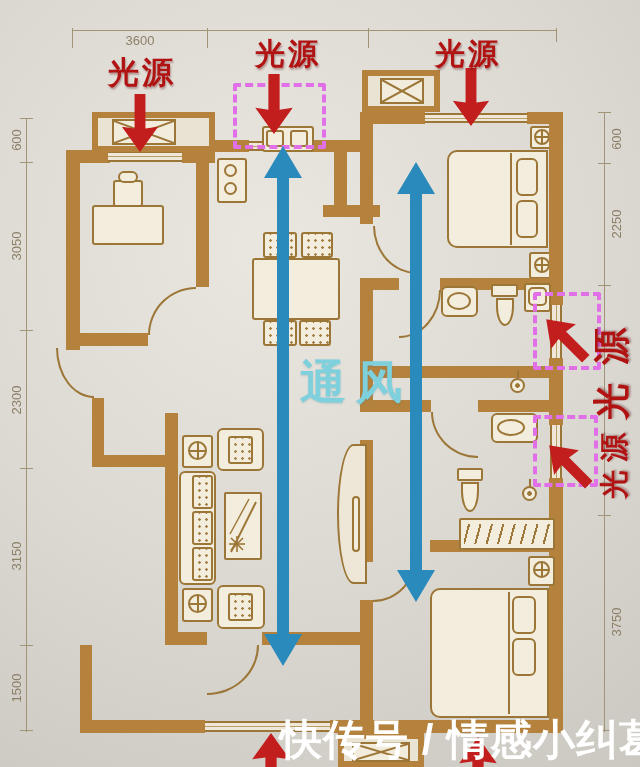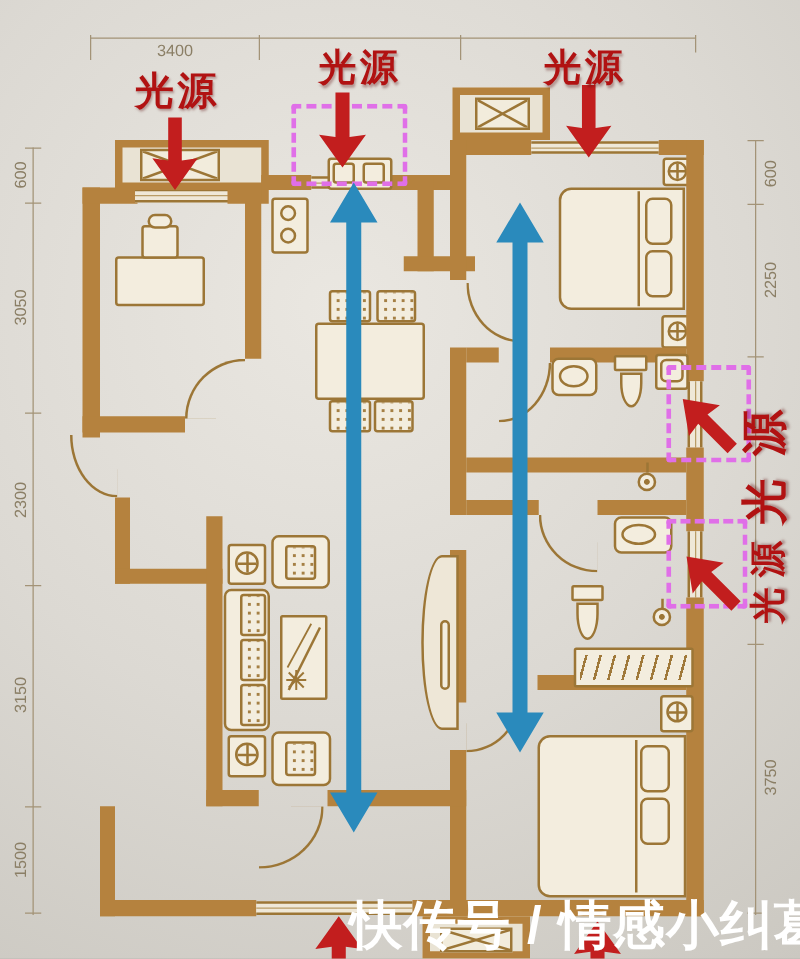--- a/index.html
+++ b/index.html
@@ -41,21 +41,21 @@
 </head>
 <body>
 
 <div id="shot">
 
   <div class="dline" style="left:72px;top:30px;width:484px;height:1px"></div>
   <div class="dline" style="left:72px;top:28px;width:1px;height:20px"></div>
   <div class="dline" style="left:207px;top:28px;width:1px;height:20px"></div>
   <div class="dline" style="left:368px;top:28px;width:1px;height:20px"></div>
   <div class="dline" style="left:556px;top:28px;width:1px;height:14px"></div>
-  <div class="dlab" style="left:104px;top:33px;width:72px">3400</div>
+  <div class="dlab" style="left:104px;top:33px;width:72px">3600</div>
 
   <div class="dline" style="left:26px;top:118px;width:1px;height:614px"></div>
   <div class="dline" style="left:20px;top:118px;width:13px;height:1px"></div>
   <div class="dline" style="left:20px;top:162px;width:13px;height:1px"></div>
   <div class="dline" style="left:20px;top:330px;width:13px;height:1px"></div>
   <div class="dline" style="left:20px;top:468px;width:13px;height:1px"></div>
   <div class="dline" style="left:20px;top:645px;width:13px;height:1px"></div>
   <div class="dline" style="left:20px;top:730px;width:13px;height:1px"></div>
   <div class="dlab vnum" style="left:-11px;top:132px;width:56px">600</div>
   <div class="dlab vnum" style="left:-11px;top:238px;width:56px">3050</div>
@@ -215,20 +215,21 @@
   <div class="winbox" style="left:338px;top:733px;width:86px;height:34px"></div>
   <svg class="xwin" style="left:352px;top:742px;width:58px;height:20px" viewBox="0 0 100 40" preserveAspectRatio="none">
       <line x1="0" y1="0" x2="100" y2="40"></line>
       <line x1="0" y1="40" x2="100" y2="0"></line>
     </svg>
 
   <div class="dash" style="left:233px;top:83px;width:85px;height:58px"></div>
   <div class="dash" style="left:533px;top:292px;width:60px;height:70px"></div>
   <div class="dash" style="left:533px;top:415px;width:57px;height:64px"></div>
 
+  <div class="vent" style="left:300px;top:352px">通风</div>
   <svg class="aw" style="left:262px;top:146px;width:42px;height:520px" viewBox="0 0 42 520">
     <polygon fill="#2a8abc" points="21,0 40,32 27,32 27,488 40,488 21,520 2,488 15,488 15,32 2,32"></polygon>
   </svg>
   <svg class="aw" style="left:395px;top:162px;width:42px;height:440px" viewBox="0 0 42 440">
     <polygon fill="#2a8abc" points="21,0 40,32 27,32 27,408 40,408 21,440 2,408 15,408 15,32 2,32"></polygon>
   </svg>
 
   <svg class="aw" style="left:121px;top:94px;width:38px;height:58px;transform:rotate(180deg)" viewBox="0 0 40 64">
     <polygon fill="#c21e1e" points="20,0 40,28 26,26 26,64 14,64 14,26 0,28"></polygon>
   </svg>

